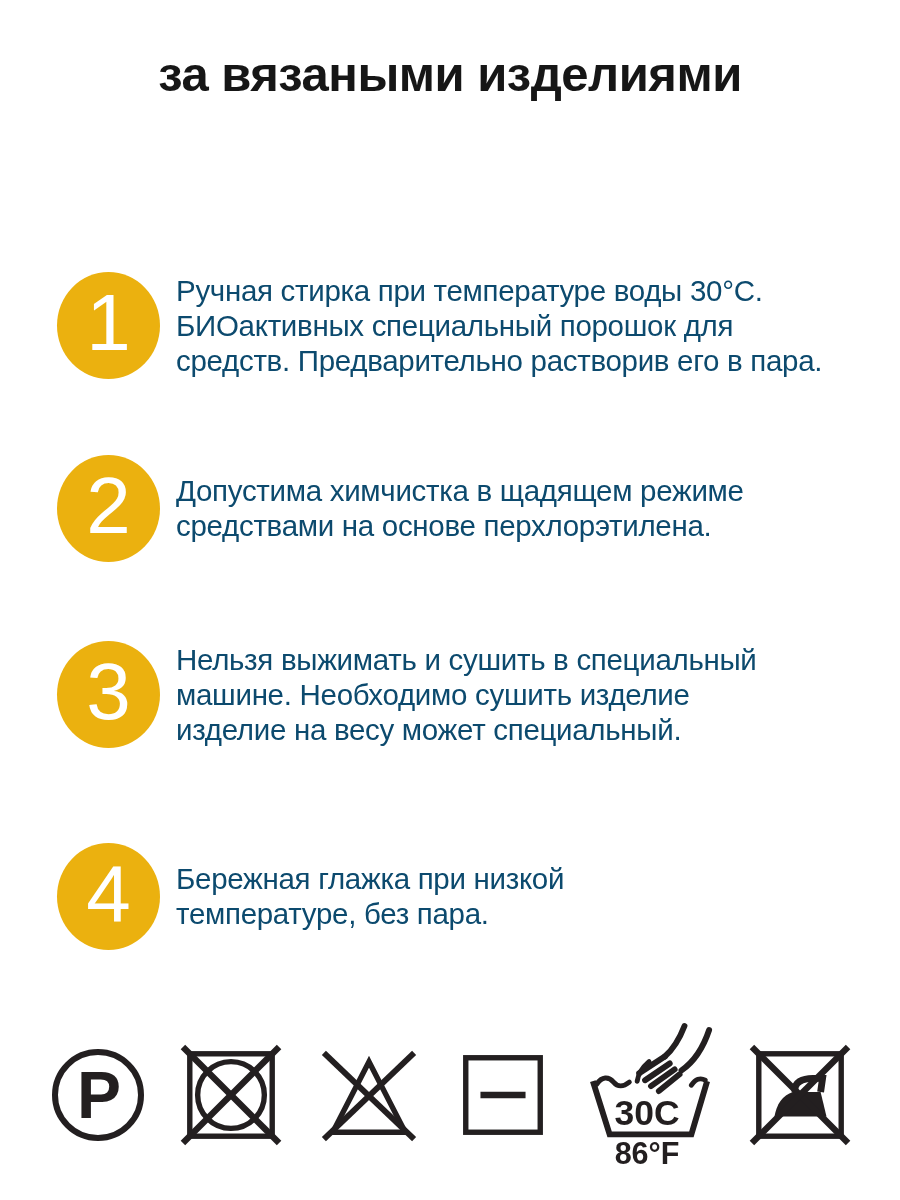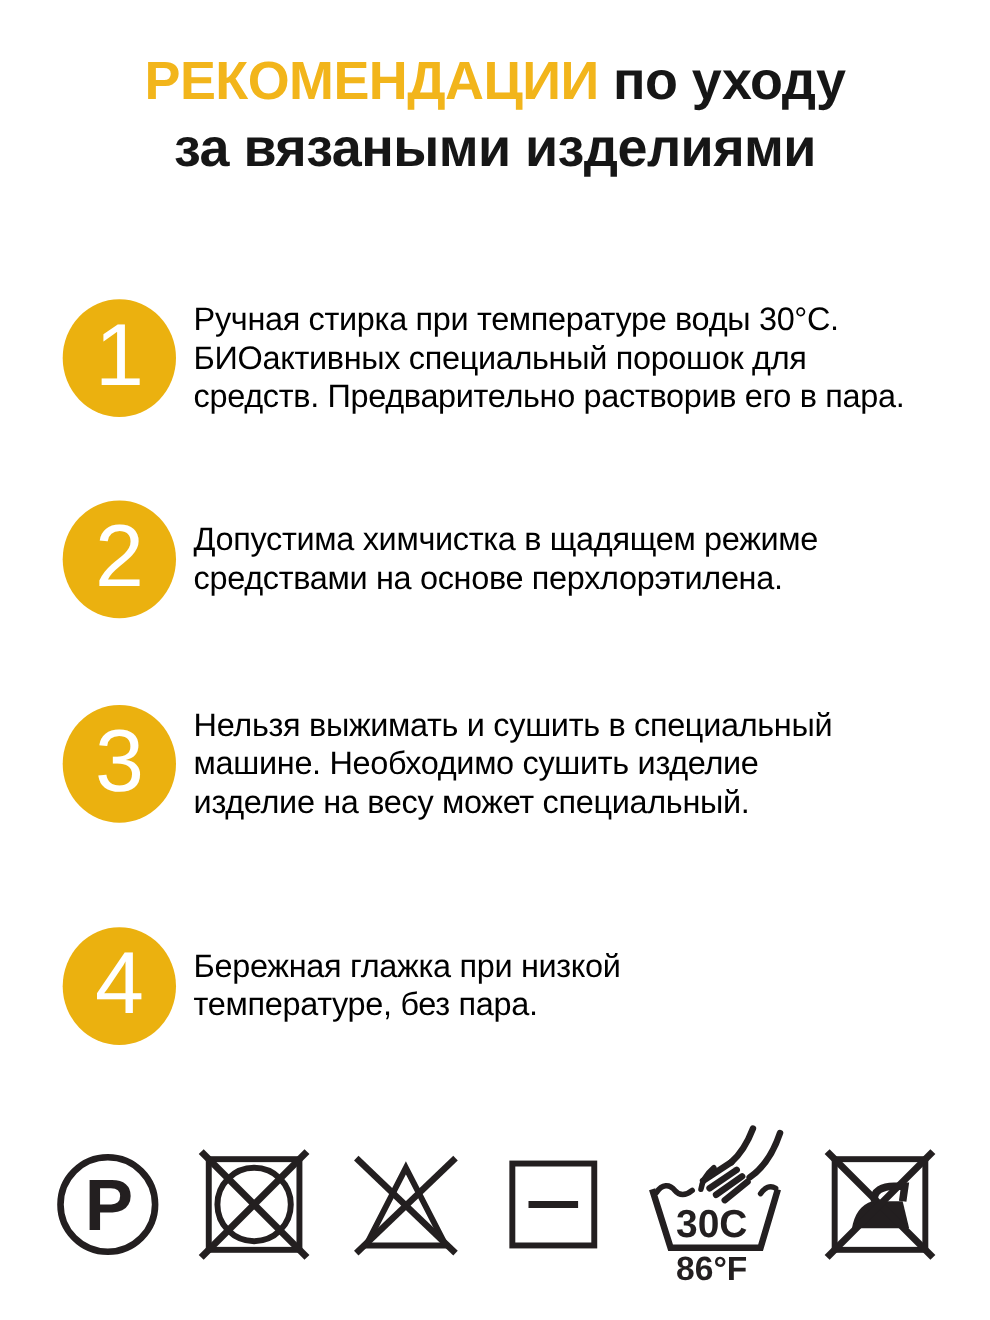--- a/index.html
+++ b/index.html
@@ -15,21 +15,21 @@
   }
   .t-line{display:block;}
   .accent{color:#F2B51B;}
   
   .step{position:absolute;left:57px;display:flex;align-items:center;gap:16px;}
   .num-circle{
     flex:0 0 auto;width:103px;height:107px;border-radius:50%;
     background:#EBB10F;color:#ffffff;display:flex;align-items:center;justify-content:center;
     font-size:80px;line-height:1;font-weight:normal;padding-bottom:4px;box-sizing:border-box;
   }
-  .step-text{font-size:29.5px;line-height:35px;color:#000000;letter-spacing:-0.3px;}
+  .step-text{font-size:29.5px;line-height:35px;color:#0c4a6e;letter-spacing:-0.3px;}
   .step-text .line{display:block;white-space:nowrap;}
   .step-1{top:250px;height:150px;}
   .step-2{top:452px;height:112px;}
   .step-3{top:618px;height:152px;}
   .step-4{top:840px;height:112px;}
   
   .icons-row{
     position:absolute;left:48px;right:48px;top:1026px;height:138px;
     display:flex;justify-content:space-between;align-items:center;
   }
@@ -37,21 +37,20 @@
   .care-icon *{vector-effect:none;}
   svg{stroke:#231F20;}
   svg text{stroke:none;fill:#231F20;font-family:"Liberation Sans",sans-serif;}
 </style>
 </head>
 <body>
 
 <div class="page">
 
   <h1 class="title">
-    <span class="t-line"><span class="accent">РЕКОМЕНДАЦИИ</span><span> по уходу</span></span>
     <span class="t-line">за вязаными изделиями</span>
   </h1>
 
   <div class="step step-1">
     <div class="num-circle">1</div>
     <div class="step-text">
       <span class="line">Ручная стирка при температуре воды 30°C.</span>
       <span class="line">БИОактивных специальный порошок для</span>
       <span class="line">средств. Предварительно растворив его в пара.</span>
     </div>

